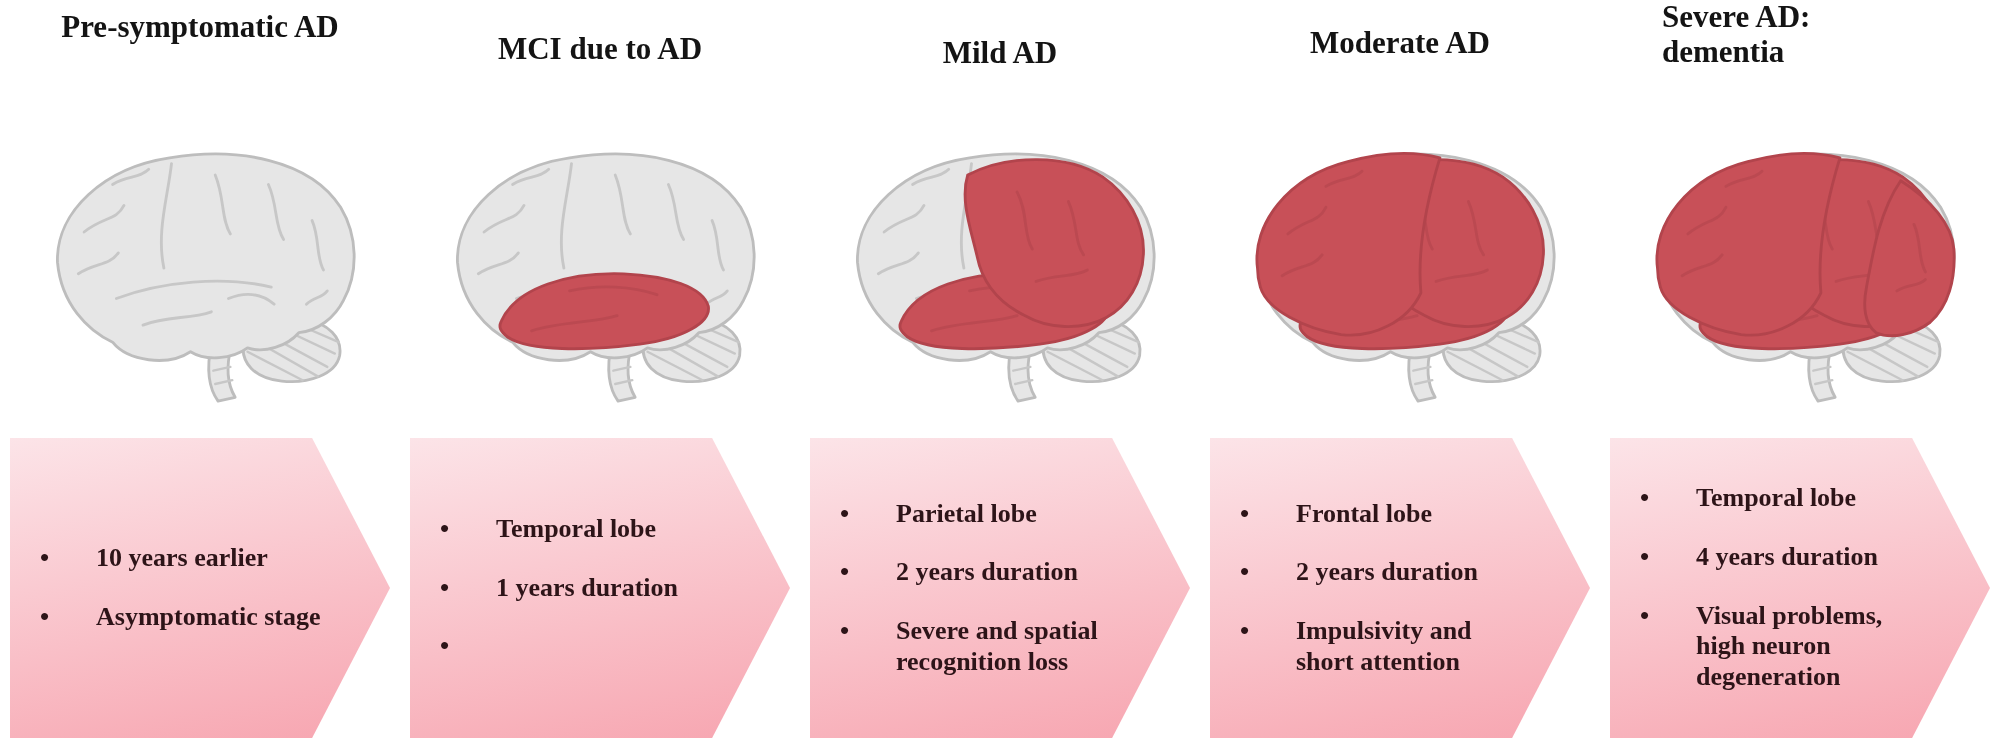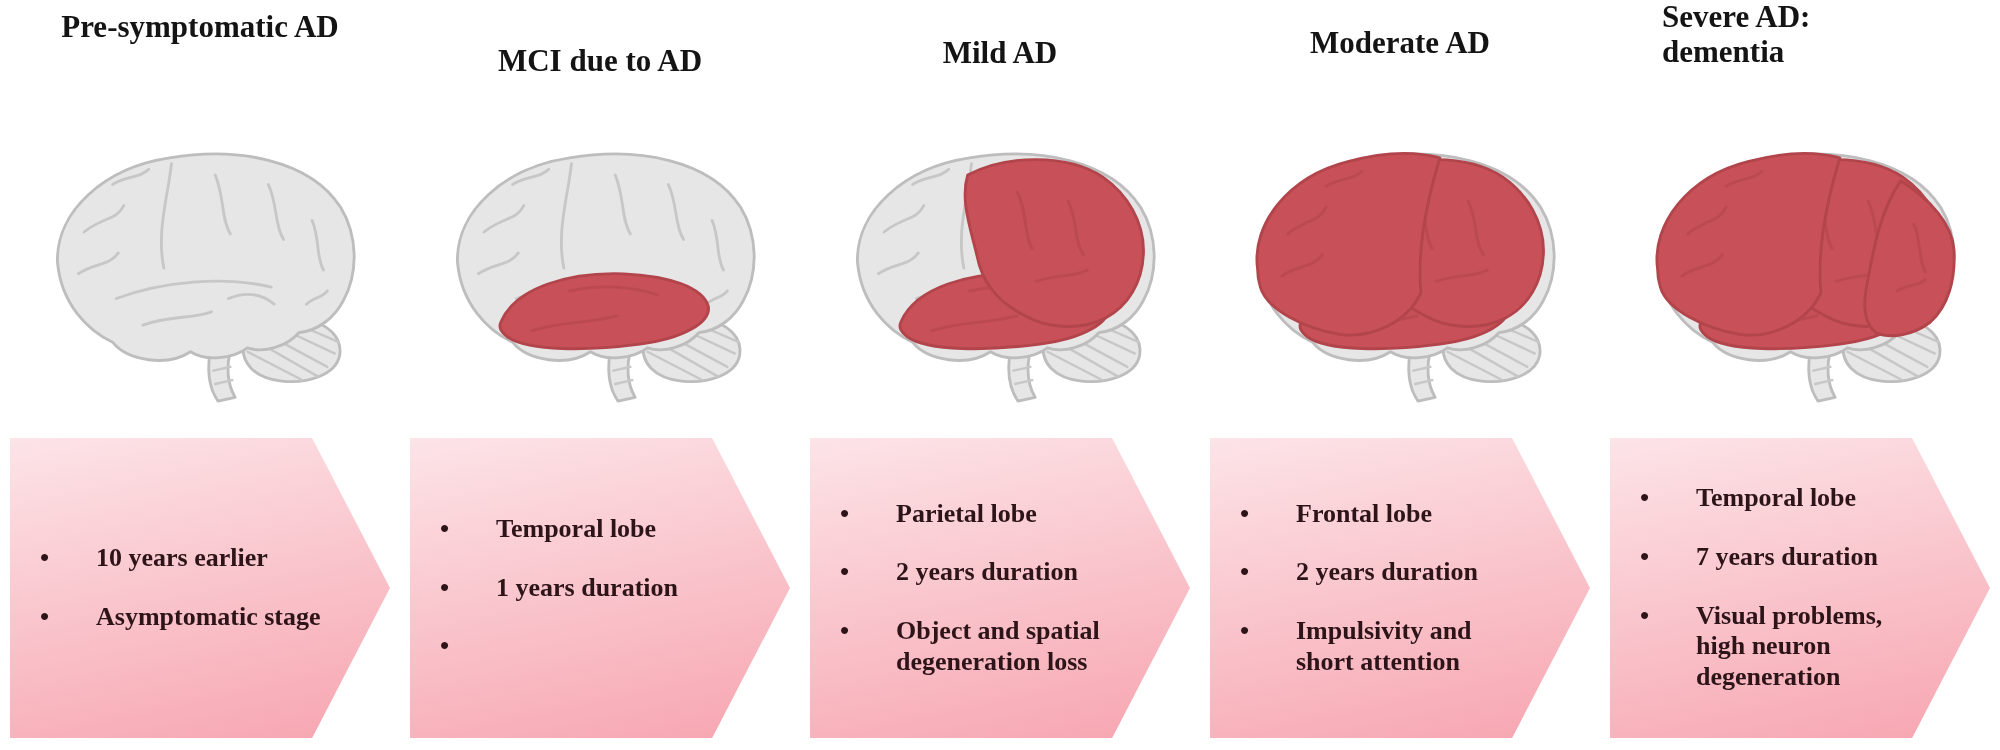--- a/index.html
+++ b/index.html
@@ -25,21 +25,21 @@
   .figure { display: flex; width: 2000px; height: 750px; }
   .stage { width: 400px; display: flex; flex-direction: column; }
 
   .stage-header { height: 98px; color: var(--title-text); }
   .stage-title {
     font-size: 31px; font-weight: bold; line-height: 1.12;
     text-align: center; max-width: 310px; margin: 0 auto;
   }
   .stage[data-stage="0"] .stage-header { padding-top: 10px; }
   .stage[data-stage="0"] .stage-title { max-width: 280px; }
-  .stage[data-stage="1"] .stage-header { padding-top: 44px; }
+  .stage[data-stage="1"] .stage-header { padding-top: 32px; }
   .stage[data-stage="2"] .stage-header { padding-top: 36px; }
   .stage[data-stage="3"] .stage-header { padding-top: 26px; }
   .stage[data-stage="4"] .stage-header { }
   .stage[data-stage="4"] .stage-title { text-align: left; margin: 0 0 0 62px; max-width: 240px; }
 
   .brain-area {
     height: 338px; display: flex;
     justify-content: center; align-items: flex-start;
     padding-top: 20px;
   }
@@ -310,21 +310,21 @@
         <li>
             <span class="dot">•</span>
             <span class="btext">Parietal lobe</span>
           </li>
         <li>
             <span class="dot">•</span>
             <span class="btext">2 years duration</span>
           </li>
         <li>
             <span class="dot">•</span>
-            <span class="btext">Object and spatial degeneration loss</span>
+            <span class="btext">Severe and spatial recognition loss</span>
           </li>
       </ul>
     </div>
   </div>
 
   <div class="stage" data-stage="3">
     <div class="stage-header">
       <div class="stage-title">Moderate AD</div>
     </div>
     <div class="brain-area">
@@ -466,21 +466,21 @@
   </svg>
 </div>
     <div class="arrow">
       <ul class="bullets">
         <li>
             <span class="dot">•</span>
             <span class="btext">Temporal lobe</span>
           </li>
         <li>
             <span class="dot">•</span>
-            <span class="btext">7 years duration</span>
+            <span class="btext">4 years duration</span>
           </li>
         <li>
             <span class="dot">•</span>
             <span class="btext">Visual problems, high neuron degeneration</span>
           </li>
       </ul>
     </div>
   </div>
 
 </div>

